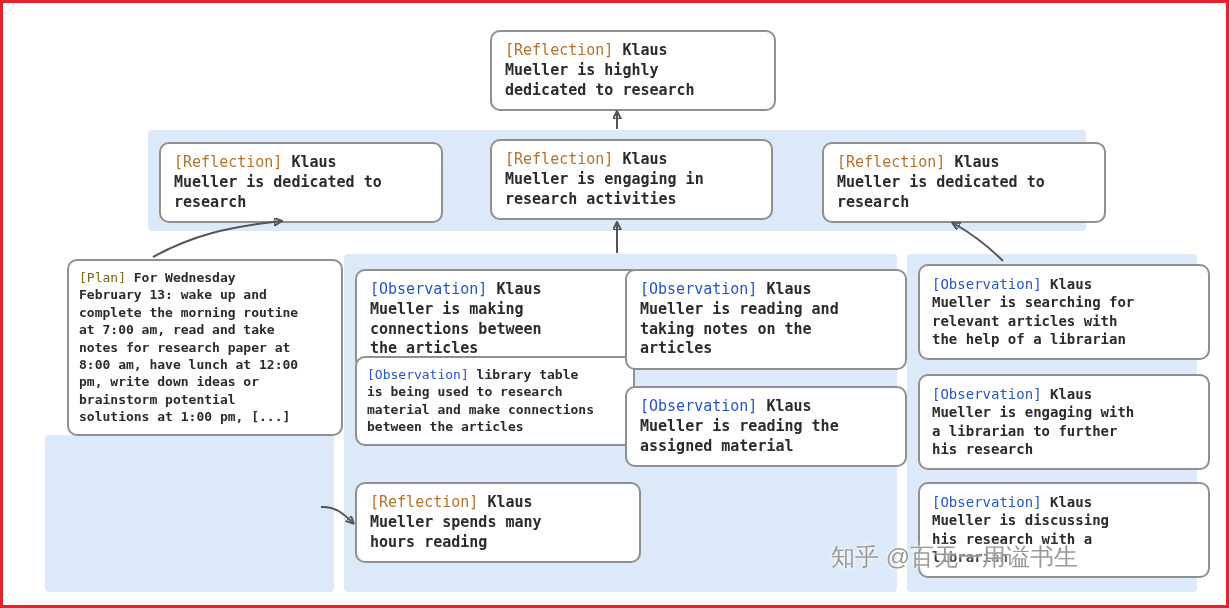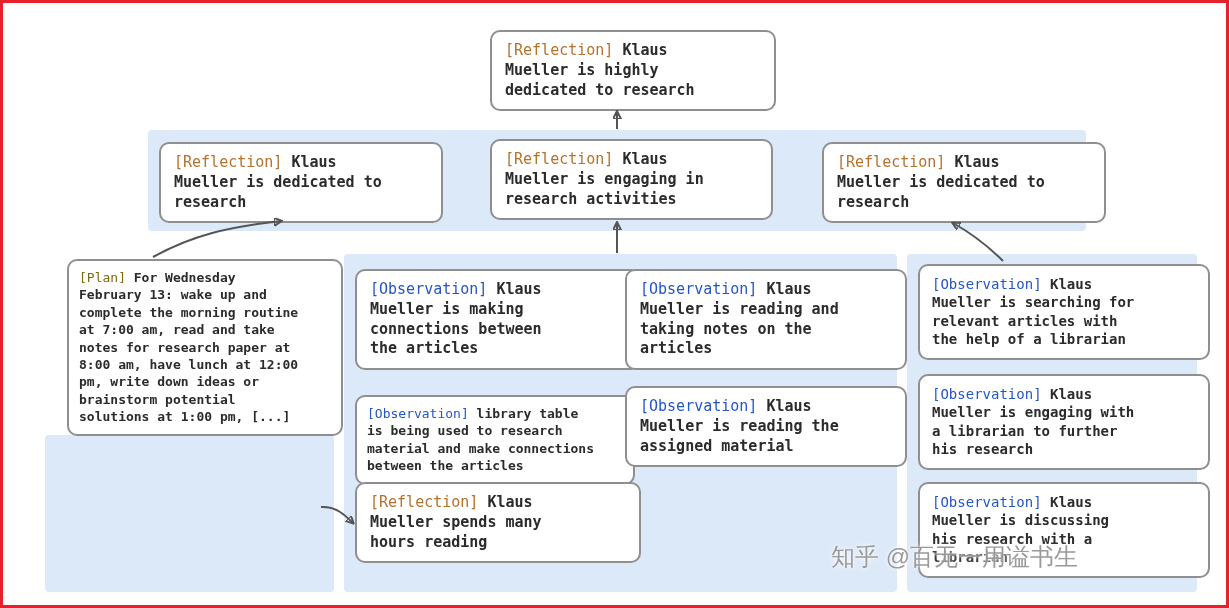--- a/index.html
+++ b/index.html
@@ -38,21 +38,21 @@
   .f11{font-size:13px;line-height:1.34;padding:8px 10px;}
 
   #b-top{left:487px;top:27px;width:256px;}
   #b-ml{left:156px;top:139px;width:254px;}
   #b-mc{left:487px;top:136px;width:253px;}
   #b-mr{left:819px;top:139px;width:254px;}
   #b-plan{left:64px;top:256px;width:252px;}
   #b-lo1{left:54px;top:448px;width:258px;}
   #b-lo2{left:54px;top:517px;width:258px;}
   #b-m11{left:352px;top:266px;width:256px;}
-  #b-m12{left:352px;top:392px;width:256px;}
+  #b-m12{left:352px;top:353px;width:256px;}
   #b-m13{left:352px;top:479px;width:256px;}
   #b-m21{left:622px;top:266px;width:252px;}
   #b-m22{left:622px;top:383px;width:252px;}
   #b-m23{left:622px;top:479px;width:252px;}
   #b-r1{left:915px;top:261px;width:264px;}
   #b-r2{left:915px;top:371px;width:264px;}
   #b-r3{left:915px;top:479px;width:264px;}
 
   #arrows{position:absolute;left:0;top:0;z-index:3;pointer-events:none;}
   #arrows path{stroke:#555555;stroke-width:2;fill:none;}

